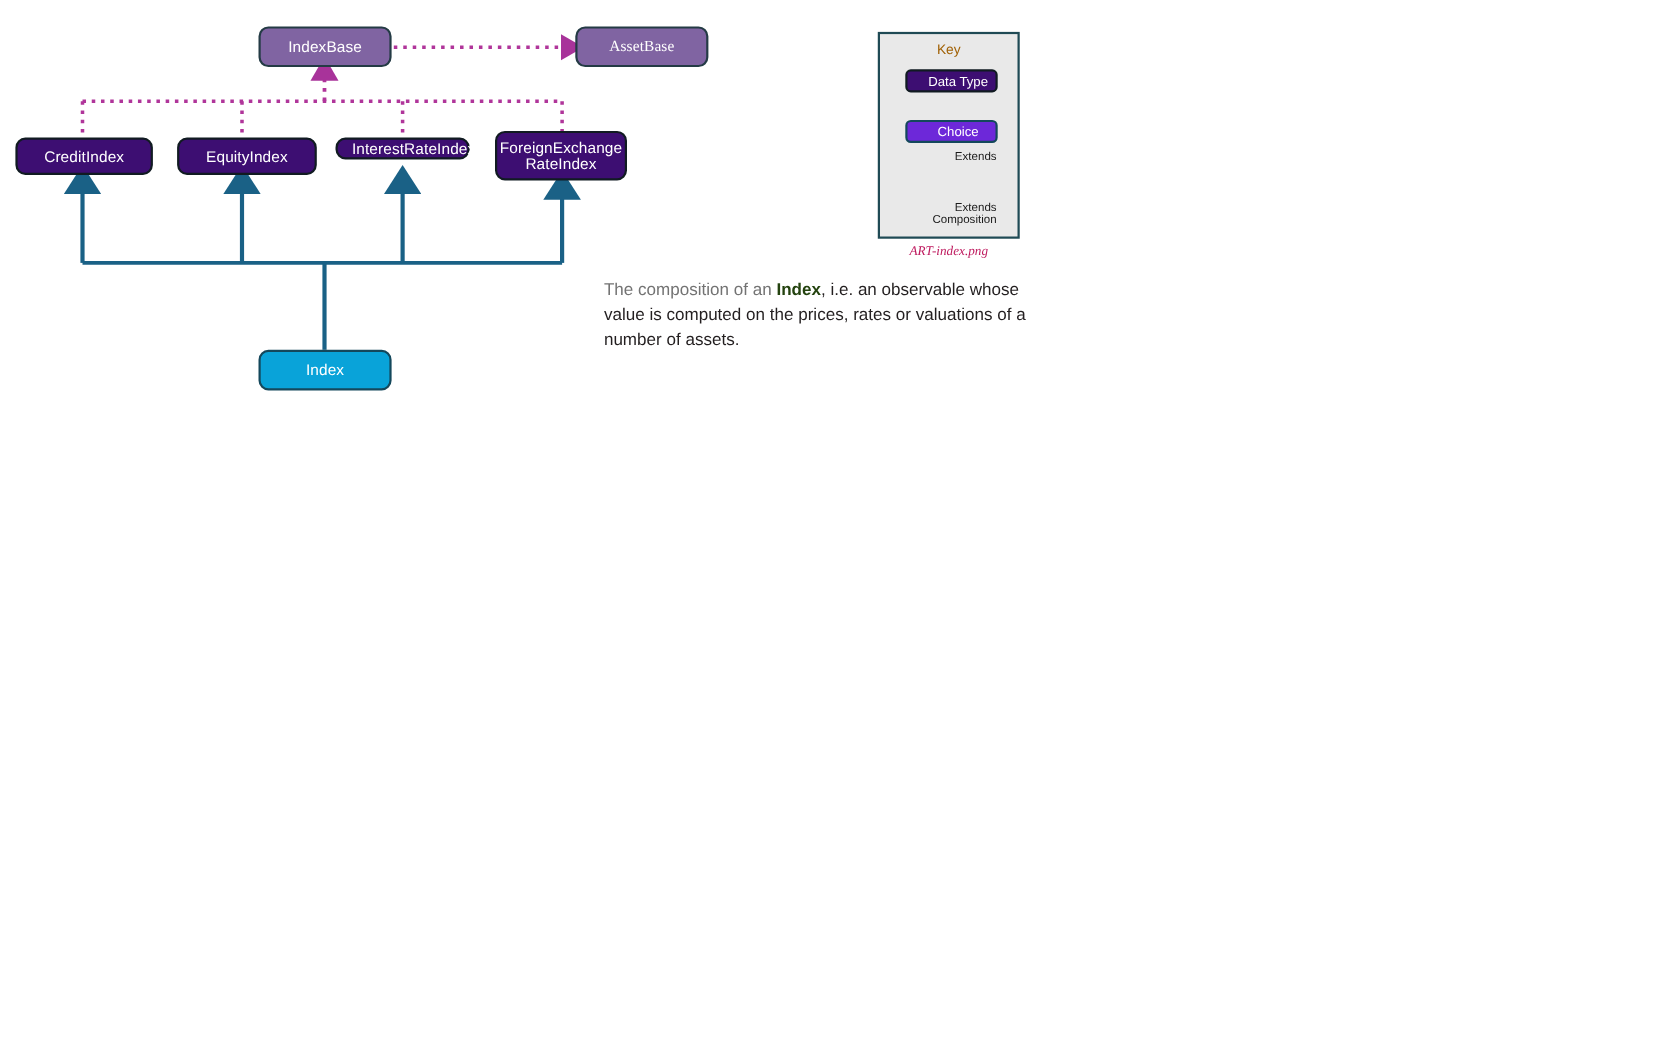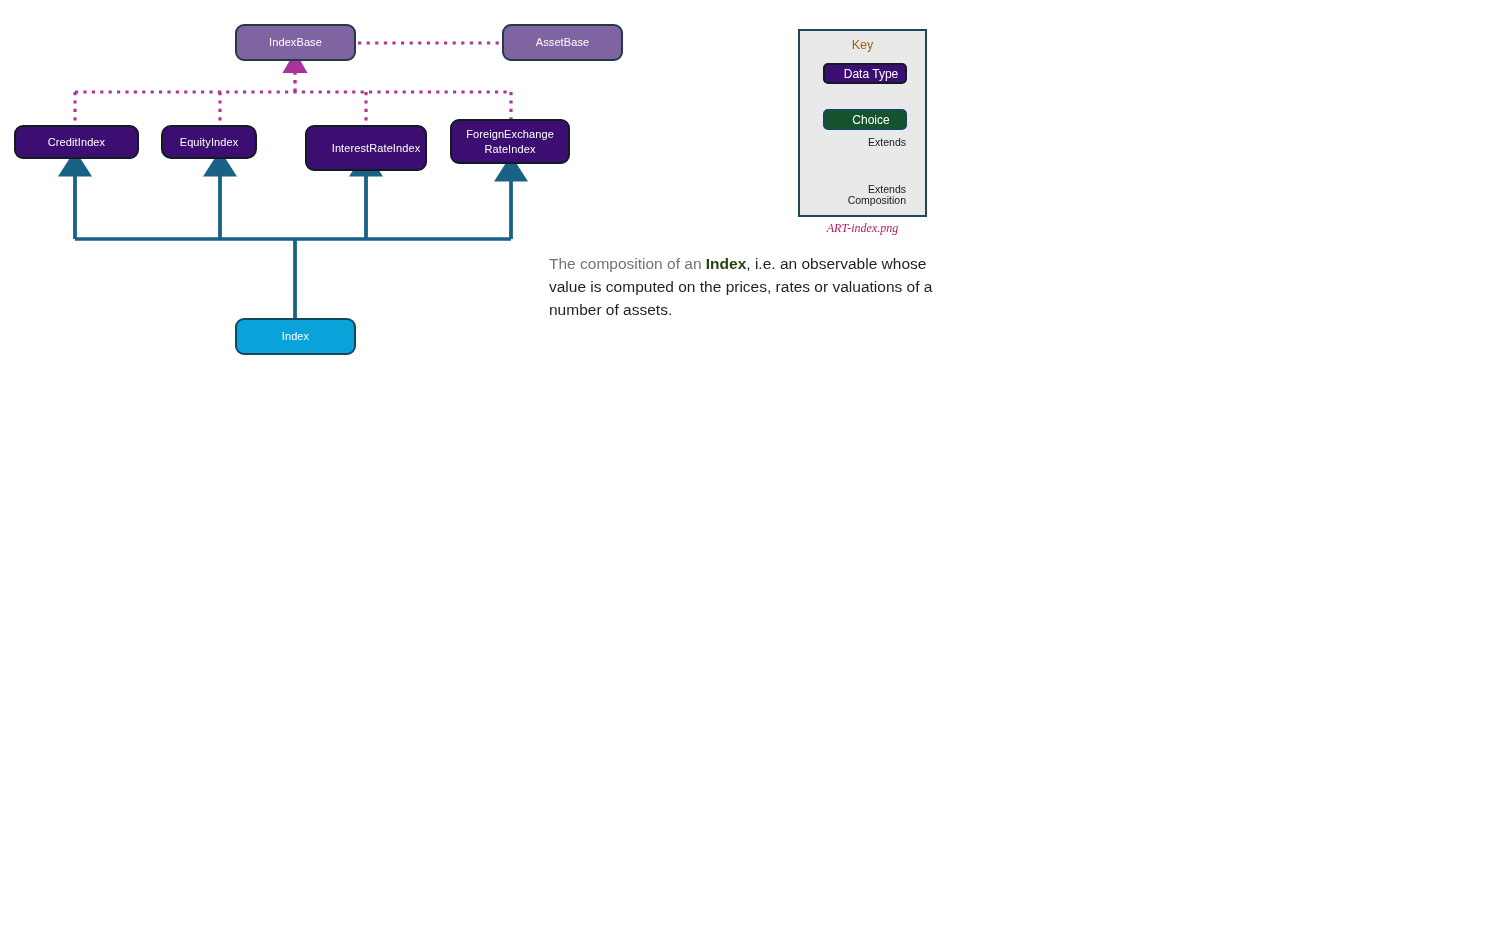--- a/index.html
+++ b/index.html
@@ -26,21 +26,21 @@
   
   .node {
     position: absolute;
     box-sizing: border-box;
     display: flex;
     align-items: center;
     justify-content: center;
     text-align: center;
     border-radius: 9px;
     color: #ffffff;
-    font-size: 11px;
+    font-size: 14px;
     line-height: 15px;
     letter-spacing: 0.1px;
     border: 2px solid #1c2f3a;
     z-index: 5;
     white-space: pre-line;
   }
   .node-base {
     background: #8064a2;
     border-color: #243b45;
   }
@@ -80,21 +80,21 @@
     display: flex;
     align-items: center;
     justify-content: center;
     border-radius: 5px;
     color: #ffffff;
     font-size: 12px;
     border: 2px solid #111b22;
     padding-left: 12px;
   }
   #key-chip-datatype { top: 32px; background: #3d0e72; }
-  #key-chip-choice { top: 78px; background: #14532d; border-color: #14485c; }
+  #key-chip-choice { top: 78px; background: #6d28d9; border-color: #14485c; }
 
   .key-legend-label {
     position: absolute;
     font-size: 10.5px;
     color: #1a1a1a;
     text-align: right;
     width: 92px;
     left: 14px;
   }
   #key-label-choices { top: 105px; }
@@ -173,33 +173,33 @@
     <path d="M824,152 L893,152" stroke="#1a6186" stroke-width="3.2" fill="none" marker-end="url(#arrow-teal)"></path>
     <path d="M824,175 L893,175" stroke="#3d0e8c" stroke-width="3.2" fill="none" marker-end="url(#arrow-purple)"></path>
     <path d="M824,198 L891,198" stroke="#b0359a" stroke-width="3.2" stroke-dasharray="3.2 5" fill="none" marker-end="url(#arrow-magenta)"></path>
   </g>
 </svg>
 
 <div class="node node-base" style="left:235px; top:24px; width:121px; height:37px;">
   <span>IndexBase</span>
 </div>
 
-<div class="node node-base" style="left:502px; top:24px; width:121px; height:37px;">
+<div class="node node-base" style="left:523px; top:24px; width:121px; height:37px;font-family:Liberation Serif, serif;">
   <span>AssetBase</span>
 </div>
 
 <div class="node node-datatype" style="left:14px; top:125px; width:125px; height:34px;">
   <span>CreditIndex</span>
 </div>
 
-<div class="node node-datatype" style="left:161px; top:125px; width:96px; height:34px;border-radius:10px;">
+<div class="node node-datatype" style="left:161px; top:125px; width:127px; height:34px;">
   <span>EquityIndex</span>
 </div>
 
-<div class="node node-datatype" style="left:305px; top:125px; width:122px; height:46px;padding-left:20px;">
+<div class="node node-datatype" style="left:305px; top:125px; width:122px; height:20px;padding-left:20px;">
   <span>InterestRateIndex</span>
 </div>
 
 <div class="node node-datatype" style="left:450px; top:119px; width:120px; height:45px;align-items:center;">
   <span>ForeignExchange
 RateIndex</span>
 </div>
 
 <div class="node node-choice" style="left:235px; top:318px; width:121px; height:37px;">
   <span>Index</span>

